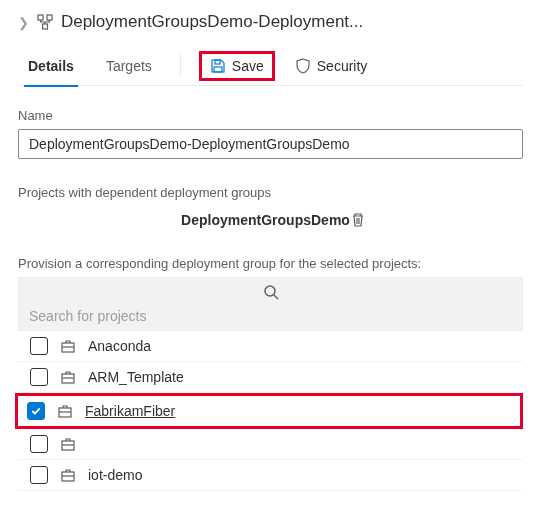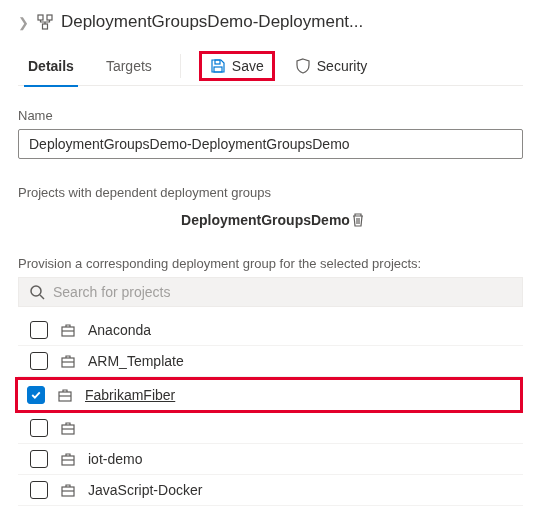--- a/index.html
+++ b/index.html
@@ -89,21 +89,21 @@
       font-weight: bold;
     }
     .dep-row .trash { width:16px; height:16px; color:#605e5c; cursor:pointer; }
     .search-wrap {
       display:flex;
       align-items:center;
       gap:8px;
       background:#f3f2f1;
       border:1px solid #edebe9;
       padding: 6px 10px;
-      margin-bottom: 8px;
+      flex-direction: column;
     }
     .search-wrap svg { width:16px; height:16px; color:#605e5c; flex-shrink:0; }
     .search-input {
       border:none;
       background:transparent;
       outline:none;
       font-size:14px;
       color:#323130;
       width:100%;
       font-family:inherit;
@@ -239,25 +239,16 @@
     </div>
     <div class="proj-row">
       <div class="checkbox"></div>
       <svg viewBox="0 0 16 16" class="briefcase">
         <rect x="2" y="5" width="12" height="9" fill="none" stroke="#605e5c" stroke-width="1.2"></rect>
         <path d="M6 5 V3 H10 V5" fill="none" stroke="#605e5c" stroke-width="1.2"></path>
         <path d="M2 9 H14" stroke="#605e5c" stroke-width="1.2"></path>
       </svg>
       <span class="proj-label">iot-demo</span>
     </div>
-    <div class="proj-row">
-      <div class="checkbox"></div>
-      <svg viewBox="0 0 16 16" class="briefcase">
-        <rect x="2" y="5" width="12" height="9" fill="none" stroke="#605e5c" stroke-width="1.2"></rect>
-        <path d="M6 5 V3 H10 V5" fill="none" stroke="#605e5c" stroke-width="1.2"></path>
-        <path d="M2 9 H14" stroke="#605e5c" stroke-width="1.2"></path>
-      </svg>
-      <span class="proj-label">JavaScript-Docker</span>
-    </div>
   </div>
 
 
 
 
 </body></html>

